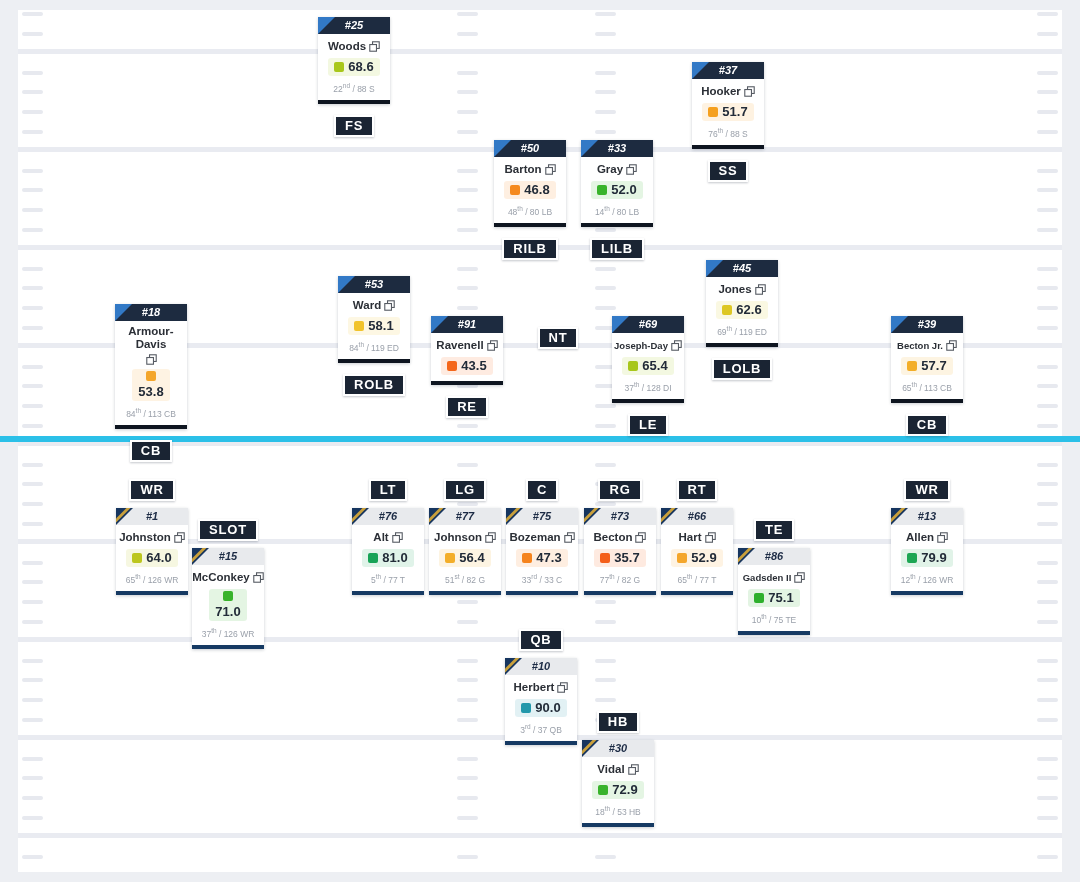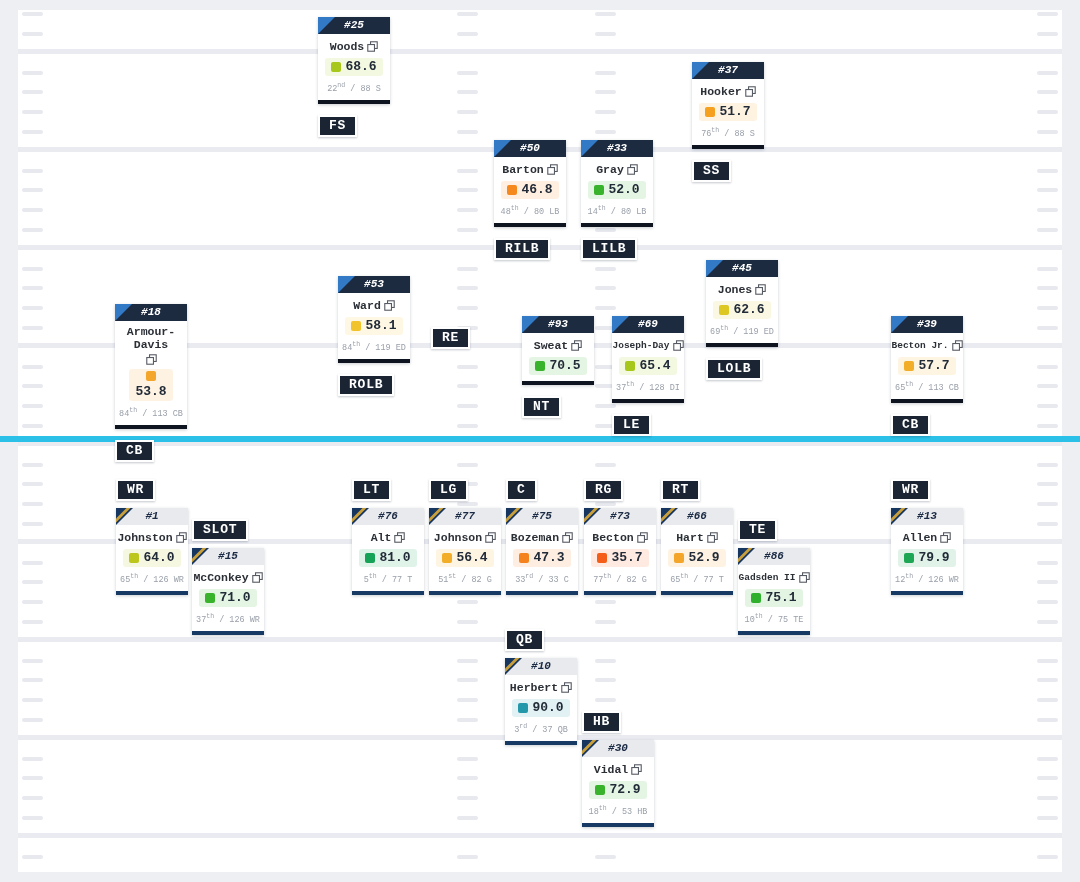--- a/index.html
+++ b/index.html
@@ -10,21 +10,21 @@
     -webkit-font-smoothing:antialiased;
   }
   #field{
     position:absolute;left:18px;top:10px;width:1044px;height:862px;
     background:#ffffff;z-index:0;
   }
   .yard-line{position:absolute;left:0;width:100%;height:5px;z-index:1;}
   .hash-mark{position:absolute;width:21px;height:4px;border-radius:2px;z-index:1;}
   #scrimmage{position:absolute;left:0;width:100%;height:6px;z-index:2;}
 
-  .group{position:absolute;width:72px;display:flex;flex-direction:column;align-items:flex-start;z-index:3;font-family:Liberation Mono, monospace;}
+  .group{position:absolute;width:72px;display:flex;flex-direction:column;align-items:center;z-index:3;}
 
   .pos-badge{
     background:#1a2433;color:#fff;border:2px solid #ffffff;
     font-size:13px;font-weight:700;letter-spacing:0.06em;
     padding:1px 9px;line-height:16px;white-space:nowrap;
     box-shadow:0 1px 2px rgba(20,30,50,.25);
   }
   .offense .pos-badge{margin-bottom:7px;}
   .defense .pos-badge{margin-top:11px;}
 
@@ -365,50 +365,50 @@
         <div class="rank"><span>84</span><sup>th</sup><span> / 119 ED</span></div>
       </div>
       <div class="card-bottom"></div>
     </div>
   <div class="pos-badge">
       <span>ROLB</span>
     </div>
   </div>
 <div class="group defense" style="left: 431px; top: 316px;">
 
+    <div class="card">
+      <div class="card-header">
+        <svg class="corner corner-def" viewBox="0 0 17 17">
+          <path d="M0 0 H17 L0 17 Z" fill="#3279c6"></path>
+        </svg>
+
+        <span class="jersey">#91</span>
+      </div>
+      <div class="card-body">
+        <div class="name-row">
+          <span class="name">Ravenell</span>
+          <svg class="compare-icon" width="11" height="11" viewBox="0 0 14 14">
+            <rect x="4.5" y="1" width="8.5" height="8.5" fill="#ffffff" stroke="#565b63" stroke-width="1.4"></rect>
+            <rect x="1" y="4.5" width="8.5" height="8.5" fill="#ffffff" stroke="#565b63" stroke-width="1.4"></rect>
+          </svg>
+        </div>
+        <div class="chip" style="background: rgba(244, 103, 27, 0.133);">
+          <span class="chip-square" style="background: rgb(244, 103, 27);"></span>
+          <span class="chip-score">43.5</span>
+        </div>
+
+      </div>
+      <div class="card-bottom"></div>
+    </div>
   <div class="pos-badge">
       <span>RE</span>
     </div>
   </div>
 <div class="group defense" style="left: 522px; top: 316px;">
 
-    <div class="card">
-      <div class="card-header">
-        <svg class="corner corner-def" viewBox="0 0 17 17">
-          <path d="M0 0 H17 L0 17 Z" fill="#3279c6"></path>
-        </svg>
-
-        <span class="jersey">#93</span>
-      </div>
-      <div class="card-body">
-        <div class="name-row">
-          <span class="name">Sweat</span>
-          <svg class="compare-icon" width="11" height="11" viewBox="0 0 14 14">
-            <rect x="4.5" y="1" width="8.5" height="8.5" fill="#ffffff" stroke="#565b63" stroke-width="1.4"></rect>
-            <rect x="1" y="4.5" width="8.5" height="8.5" fill="#ffffff" stroke="#565b63" stroke-width="1.4"></rect>
-          </svg>
-        </div>
-        <div class="chip" style="background: rgba(56, 179, 43, 0.133);">
-          <span class="chip-square" style="background: rgb(56, 179, 43);"></span>
-          <span class="chip-score">70.5</span>
-        </div>
-
-      </div>
-      <div class="card-bottom"></div>
-    </div>
   <div class="pos-badge">
       <span>NT</span>
     </div>
   </div>
 <div class="group defense" style="left: 612px; top: 316px;">
 
     <div class="card">
       <div class="card-header">
         <svg class="corner corner-def" viewBox="0 0 17 17">
           <path d="M0 0 H17 L0 17 Z" fill="#3279c6"></path>
@@ -570,21 +570,21 @@
         <span class="jersey">#15</span>
       </div>
       <div class="card-body">
         <div class="name-row">
           <span class="name">McConkey</span>
           <svg class="compare-icon" width="11" height="11" viewBox="0 0 14 14">
             <rect x="4.5" y="1" width="8.5" height="8.5" fill="#ffffff" stroke="#565b63" stroke-width="1.4"></rect>
             <rect x="1" y="4.5" width="8.5" height="8.5" fill="#ffffff" stroke="#565b63" stroke-width="1.4"></rect>
           </svg>
         </div>
-        <div class="chip" style="background: rgba(56, 179, 43, 0.133);">
+        <div class="chip" style="background: rgba(56, 179, 43, 0.133); flex-direction: column;">
           <span class="chip-square" style="background: rgb(56, 179, 43);"></span>
           <span class="chip-score">71.0</span>
         </div>
         <div class="rank"><span>37</span><sup>th</sup><span> / 126 WR</span></div>
       </div>
       <div class="card-bottom"></div>
     </div>
   </div>
 <div class="group offense" style="left: 352px; top: 479px;">
     <div class="pos-badge">

